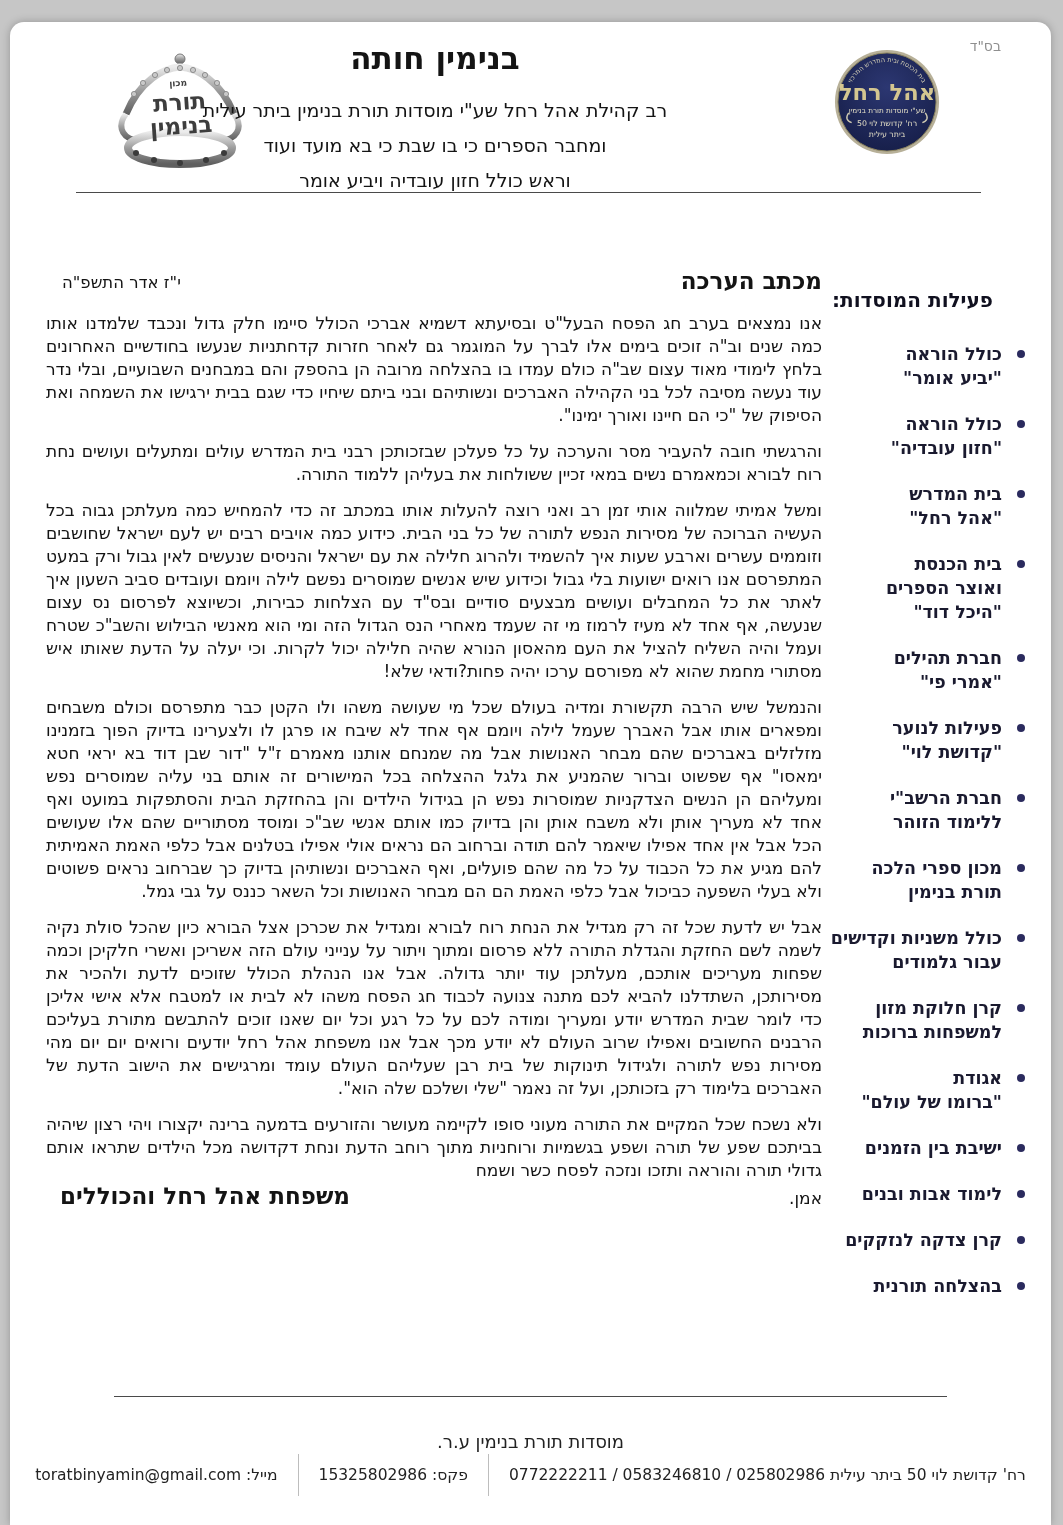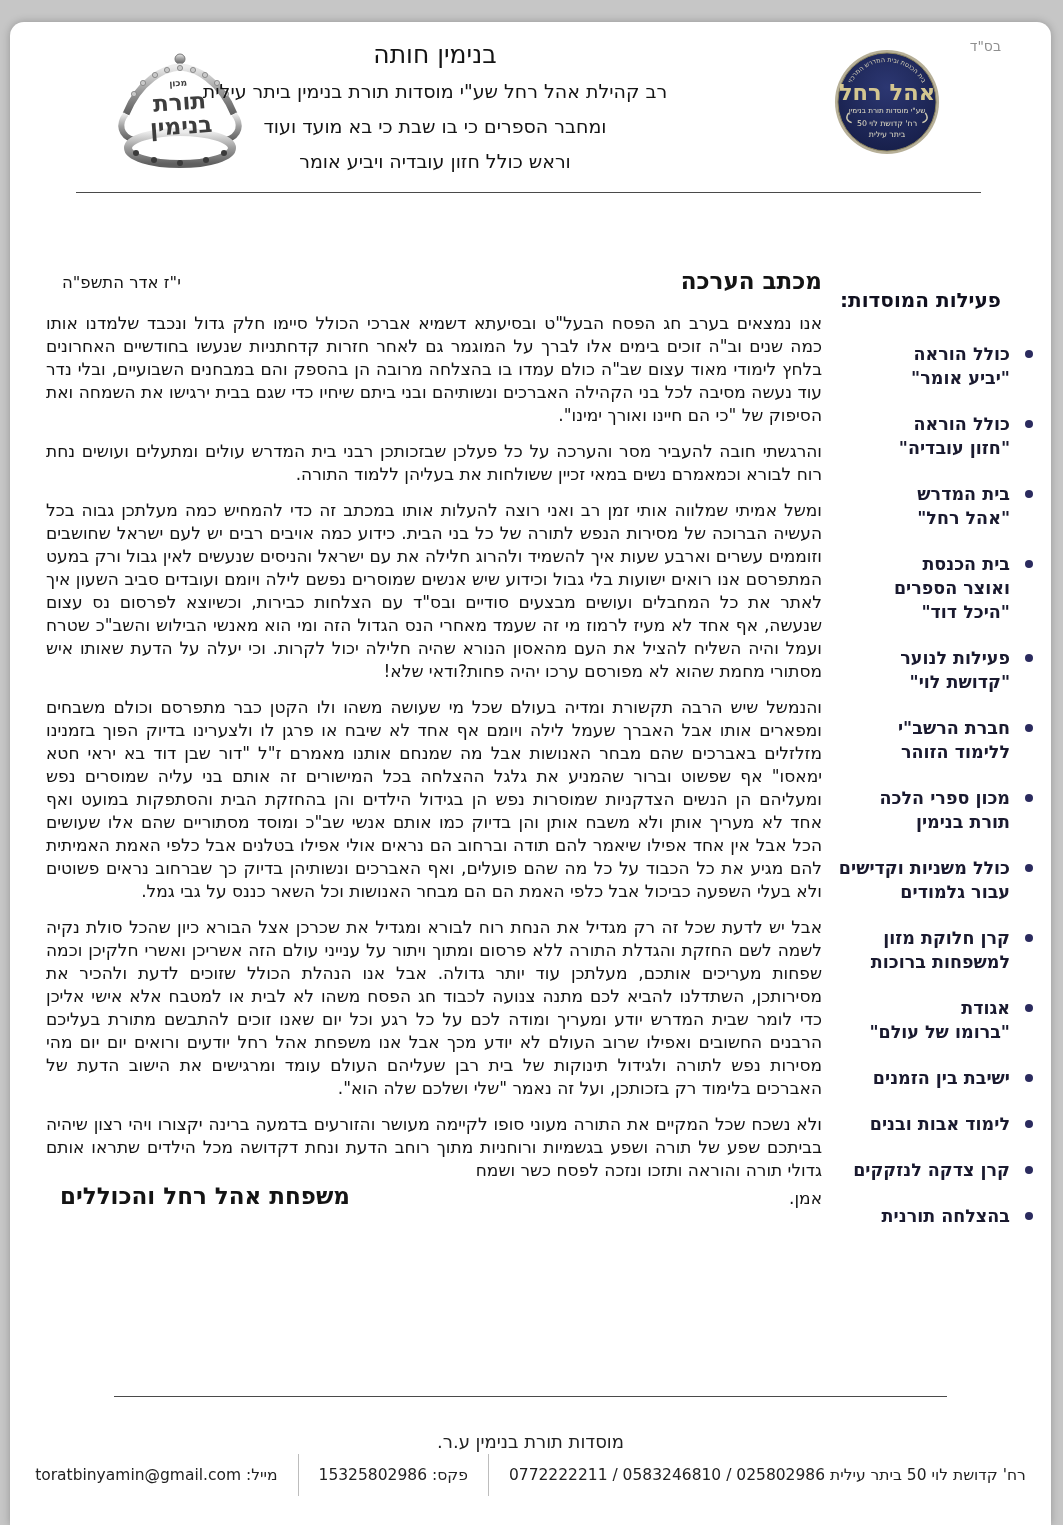--- a/index.html
+++ b/index.html
@@ -9,28 +9,28 @@
     font-family:"DejaVu Sans", sans-serif;
   }
   .page{
     position:absolute;top:22px;left:10px;width:1041px;height:1503px;
     background:#ffffff;border-radius:14px 14px 0 0;
     box-shadow:0 0 8px rgba(0,0,0,.25);
   }
   .bsd{position:absolute;top:16px;right:50px;font-size:14px;color:#8f8f8f;direction:rtl;}
   
   .hdr-text{position:absolute;top:18px;left:185px;width:480px;text-align:center;direction:rtl;color:#141414;}
-  .hdr-name{margin:0 0 12px;font-size:25px;font-weight:normal;}
+  .hdr-name{margin:0 0 24px;font-size:31px;font-weight:bold;}
   .hdr-line{margin:0 0 14px;font-size:19px;line-height:21px;}
   .crown{position:absolute;left:100px;top:28px;width:140px;height:122px;}
   .seal{position:absolute;right:110px;top:26px;width:108px;height:108px;}
   .rule{border-top:1.6px solid #4a4a4a;}
   .rule-top{position:absolute;top:170px;left:66px;right:70px;}
   
-  .sidebar{position:absolute;top:266px;right:16px;width:208px;direction:rtl;text-align:right;color:#1a1a2f;}
+  .sidebar{position:absolute;top:266px;right:24px;width:208px;direction:rtl;text-align:right;color:#1a1a2f;}
   .sidebar h2{margin:0 34px 30px 0;font-size:20px;font-weight:bold;color:#10101f;}
   .sidebar ul{list-style:none;margin:0;padding:0;}
   .sidebar li{
     position:relative;padding-right:25px;margin-bottom:22px;
     font-size:17.5px;font-weight:bold;line-height:24px;white-space:pre-line;
   }
   .sidebar li::before{
     content:"";position:absolute;right:2px;top:8px;width:8px;height:8px;
     border-radius:50%;background:#2b2b5e;
   }
@@ -138,20 +138,22 @@
     <ul>
       <li>כולל הוראה
 "יביע אומר"</li>
       <li>כולל הוראה
 "חזון עובדיה"</li>
       <li>בית המדרש
 "אהל רחל"</li>
       <li>בית הכנסת
 ואוצר הספרים
 "היכל דוד"</li>
+      <li>חברת תהילים
+"אמרי פי"</li>
       <li>פעילות לנוער
 "קדושת לוי"</li>
       <li>חברת הרשב"י
 ללימוד הזוהר</li>
       <li>מכון ספרי הלכה
 תורת בנימין</li>
       <li>כולל משניות וקדישים
 עבור גלמודים</li>
       <li>קרן חלוקת מזון
 למשפחות ברוכות</li>

